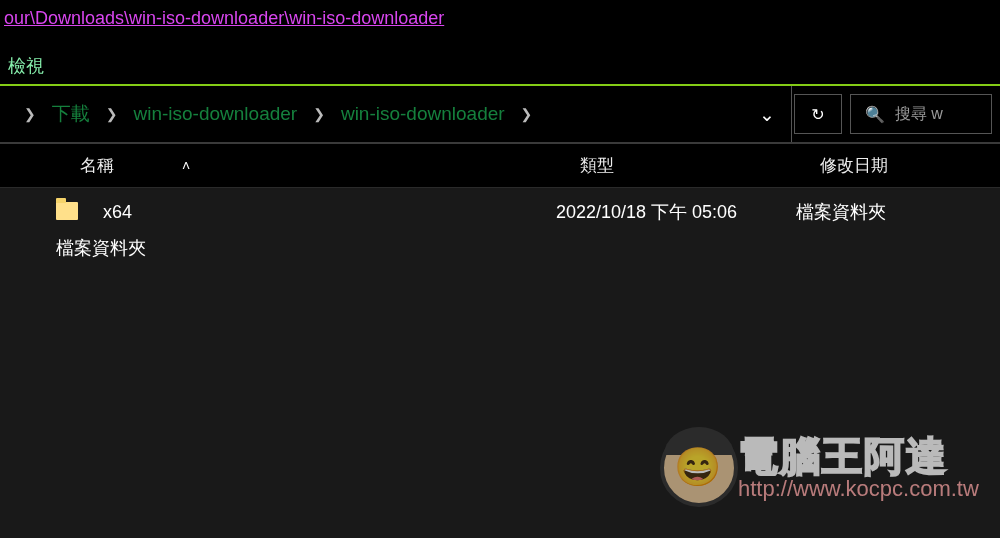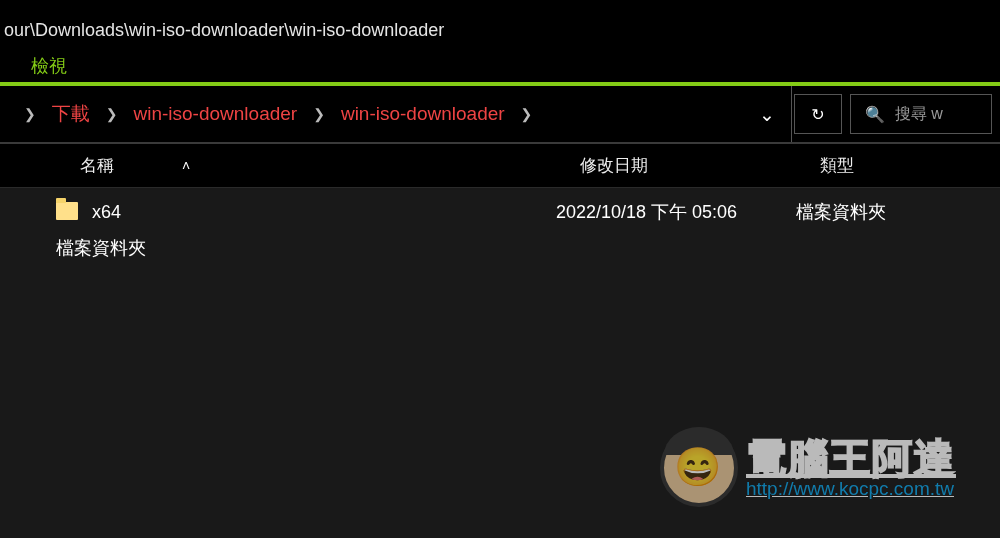--- a/index.html
+++ b/index.html
@@ -8,32 +8,33 @@
       height: 538px;
       background: #000;
       color: #fff;
       font-family: "Segoe UI", "Microsoft JhengHei", sans-serif;
       font-size: 16px;
       overflow: hidden;
       position: relative;
     }
     .titlebar {
       height: 46px;
-      padding: 20px 4px;
-      color: #e5e5e5;
+      padding: 8px 4px;
+      color: #d946ef;
       font-size: 18px;
       white-space: nowrap;
       overflow: hidden;
+      text-decoration: underline;
     }
     .menubar {
       height: 40px;
-      padding: 8px 31px;
-      color: #84cc16;
+      padding: 8px 8px;
+      color: #86efac;
       font-size: 18px;
-      border-bottom: 4px solid #84cc16;
+      border-bottom: 2px solid #84cc16;
     }
     .menu-item { display: inline-block; }
     .nav-row {
       height: 56px;
       display: flex;
       align-items: center;
       padding: 0 8px 0 0;
       gap: 0;
     }
     .breadcrumb {
@@ -42,21 +43,21 @@
       align-items: center;
       height: 100%;
       padding-left: 20px;
       gap: 4px;
       font-size: 19px;
       border-right: 1px solid #555;
       margin-right: 2px;
     }
     .crumb {
       padding: 0 8px;
-      color: #ef4444;
+      color: #15803d;
     }
     .chevron {
       color: #bbb;
       font-size: 14px;
       padding: 0 4px;
     }
     .bc-dropdown {
       margin-left: auto;
       padding: 0 16px;
       color: #fff;
@@ -112,21 +113,21 @@
     .file-row {
       display: grid;
       grid-template-columns: 500px 240px 180px 1fr;
       padding: 6px 0 6px 56px;
       font-size: 18px;
       color: #fff;
       align-items: center;
     }
     .name-cell {
       display: flex;
-      gap: 14px;
+      gap: 25px;
     }
     .folder-icon {
       width: 22px;
       height: 18px;
       background: #ffe08a;
       position: relative;
       border-radius: 1px;
     }
     .folder-icon::before {
       content: "";
@@ -140,22 +141,20 @@
     }
     .watermark {
       position: absolute;
       right: 0;
       bottom: 10px;
       width: 340px;
       height: 120px;
       opacity: 0.7;
       display: flex;
       align-items: center;
-      gap: 8px;
-      text-decoration: underline;
     }
     .face {
       width: 78px;
       height: 78px;
       background: #e8c79a;
       border: 4px solid #333;
       border-radius: 50%;
       position: relative;
     }
     .face::before {
@@ -181,22 +180,22 @@
     }
     .wm-title {
       font-size: 40px;
       font-weight: bold;
       color: #4a90d9;
       -webkit-text-stroke: 2px #fff;
       letter-spacing: 2px;
       line-height: 1.1;
     }
     .wm-url {
-      font-size: 19px;
-      color: #0ea5e9;
+      font-size: 22px;
+      color: #fca5a5;
       margin-top: -2px;
     }
   </style>
 </head>
 <body>
 
 <div class="titlebar">
   <span>our\Downloads\win-iso-downloader\win-iso-downloader</span>
 </div>
 
@@ -224,22 +223,22 @@
   </div>
 </div>
 
 <div class="divider-row"></div>
 
 <div class="headers">
   <div class="col-name">
     <span>名稱</span>
     <span class="sort-arrow">˄</span>
   </div>
+  <div>類型</div>
   <div>修改日期</div>
-  <div>類型</div>
 
 </div>
 
 <div class="content">
   <div class="file-row">
     <div class="name-cell">
       <span class="folder-icon"></span>
       <span>x64</span>
     </div>
     <div>2022/10/18 下午 05:06</div>

